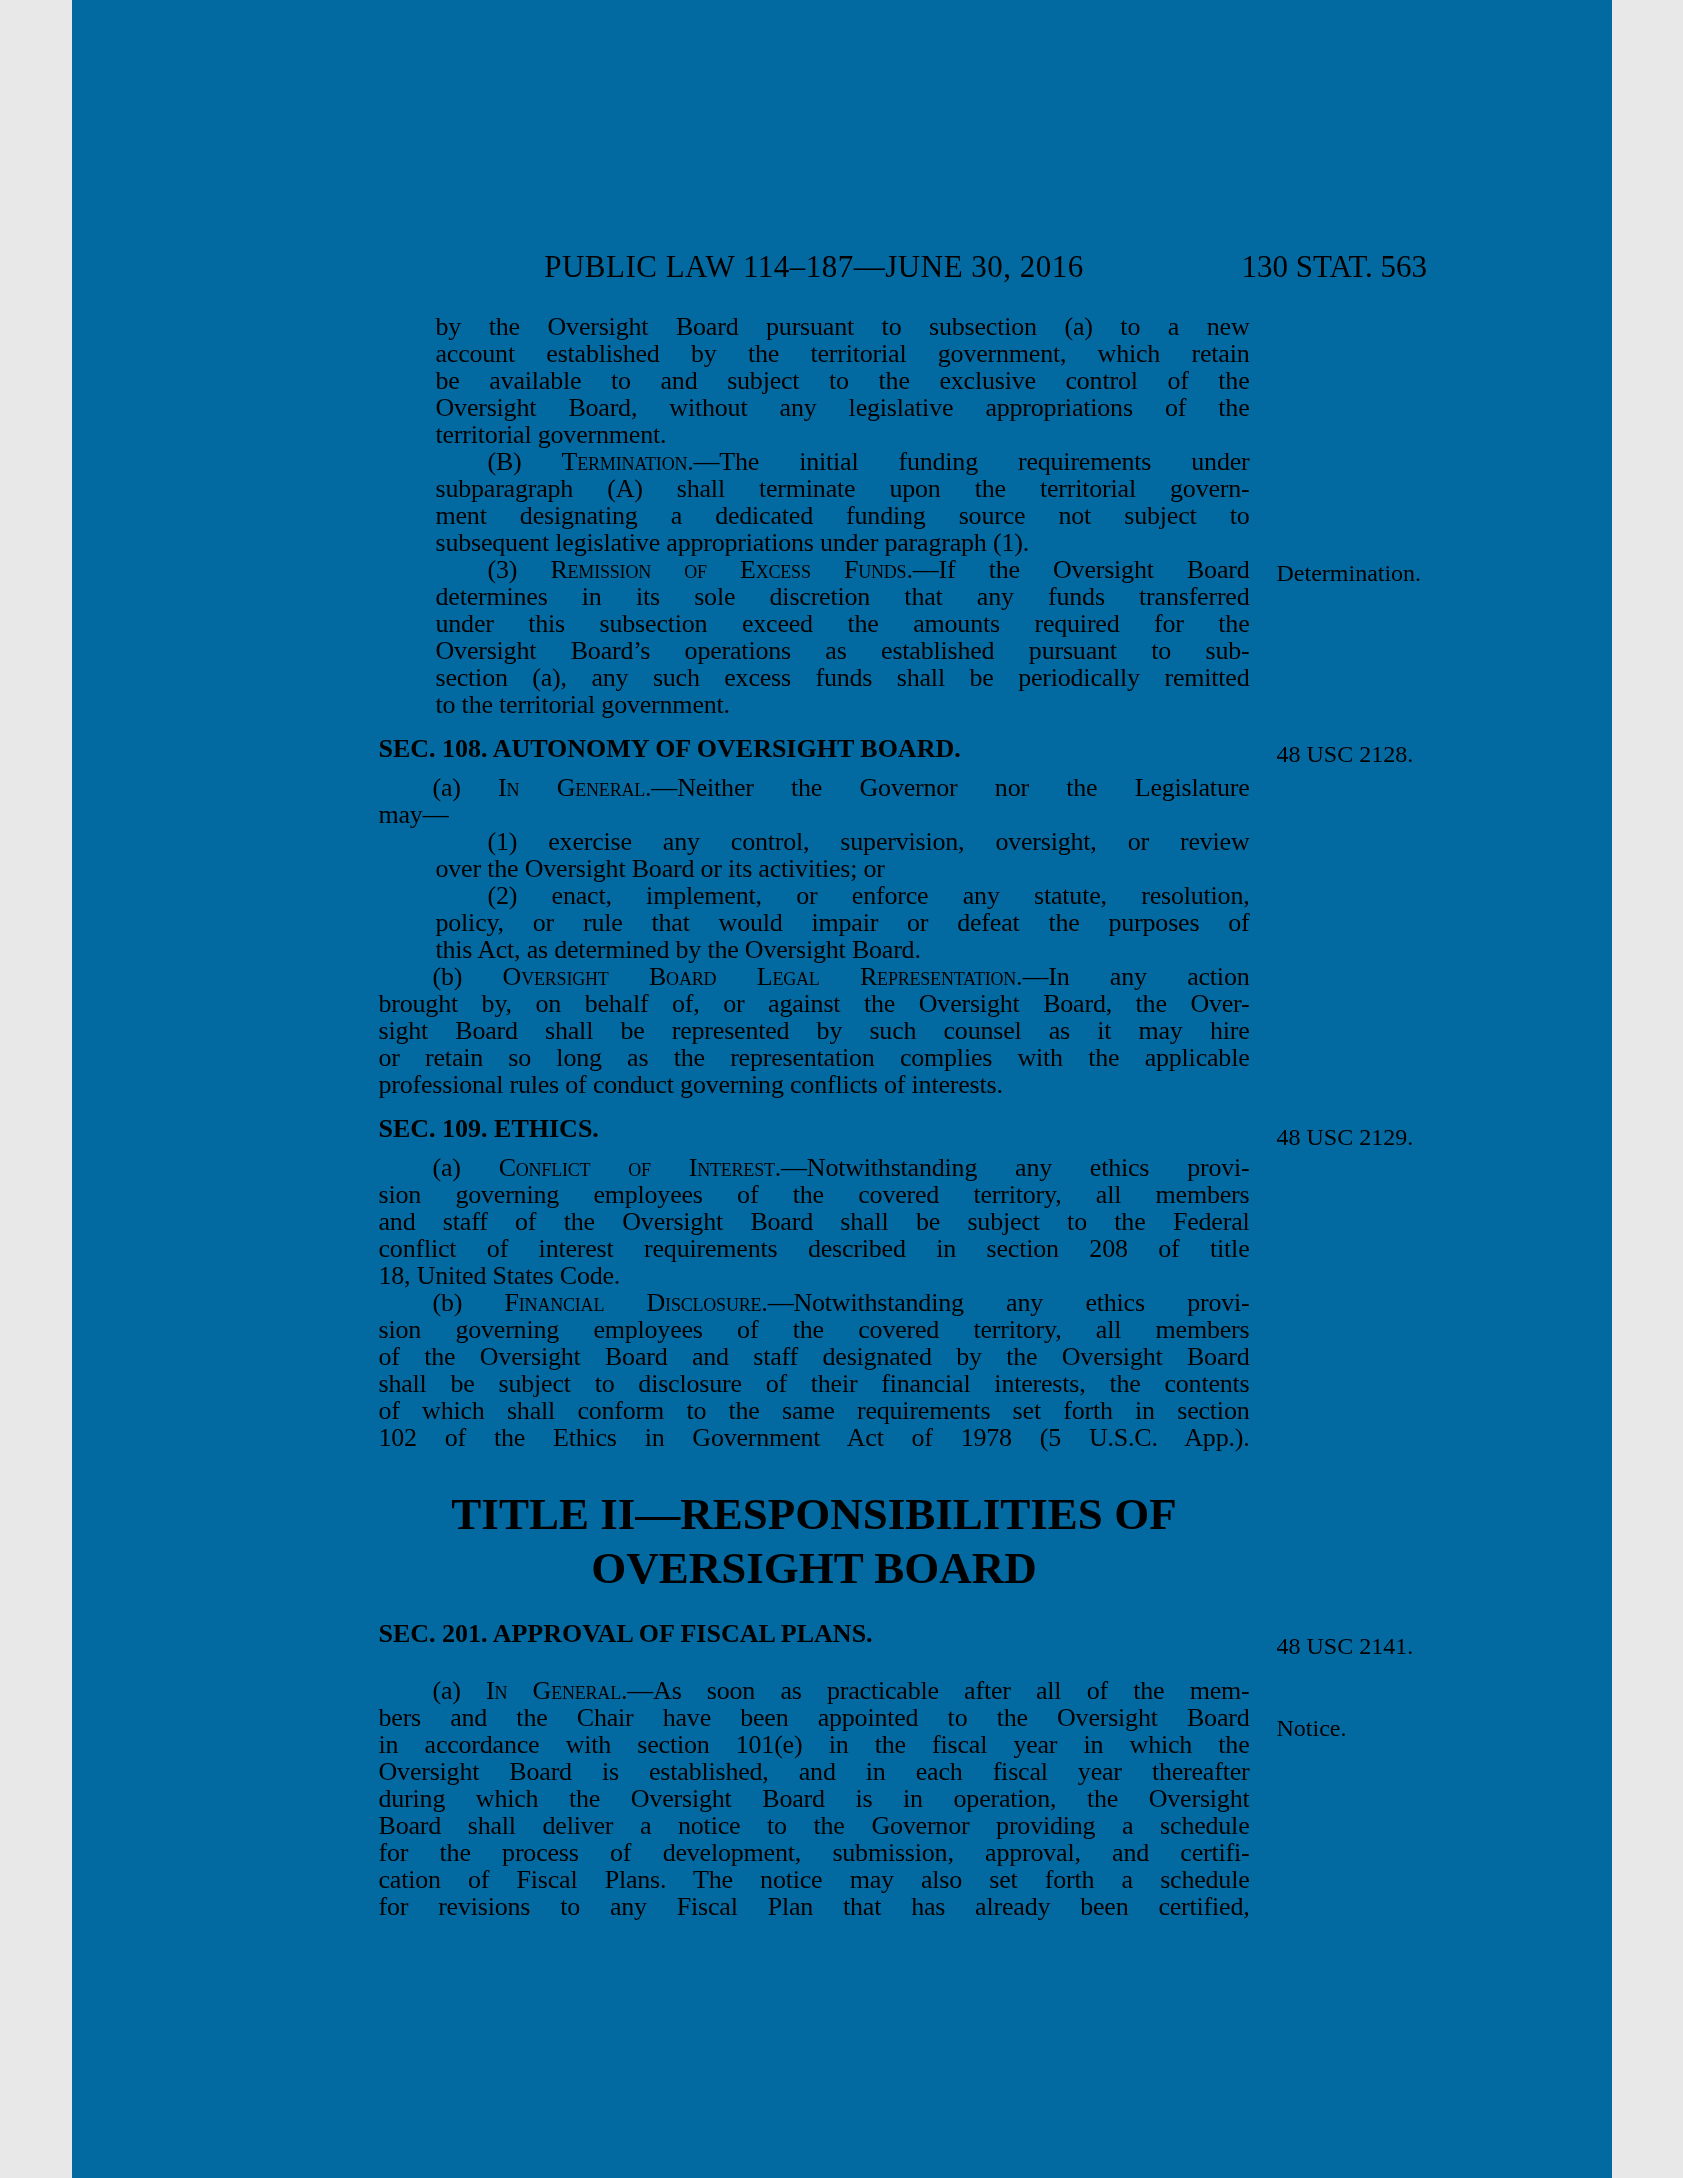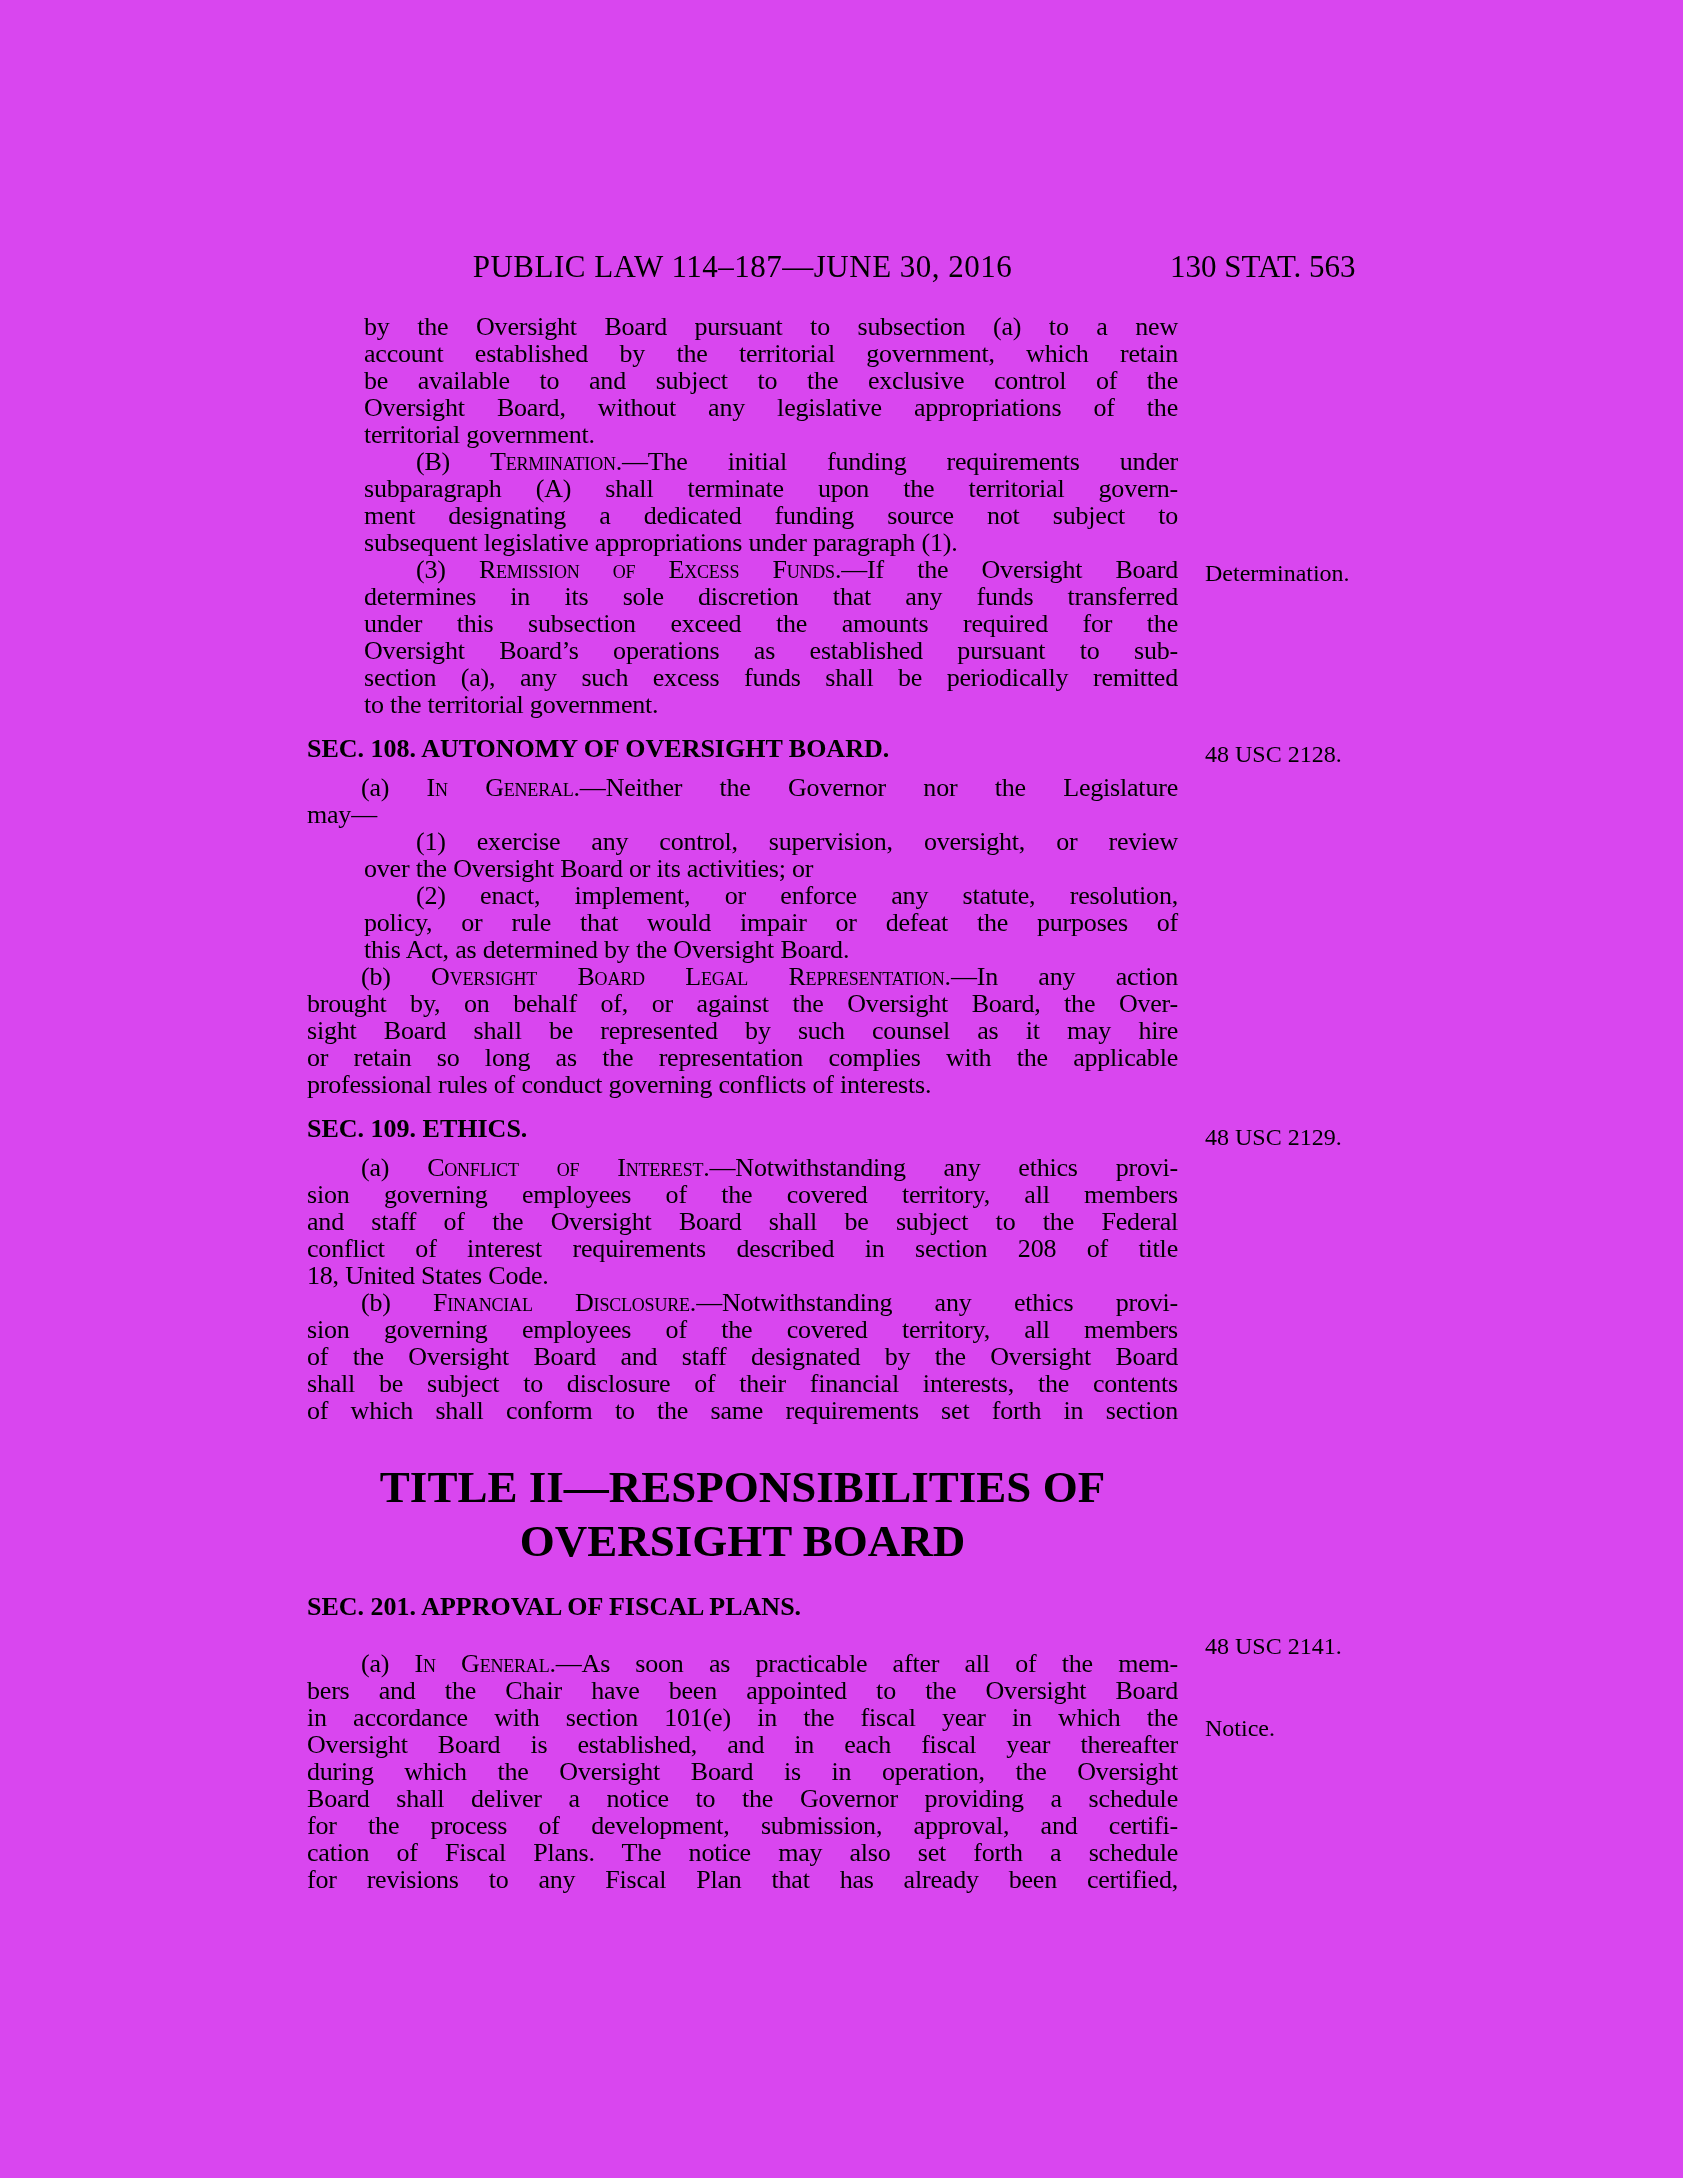--- a/index.html
+++ b/index.html
@@ -1,17 +1,17 @@
 <!DOCTYPE html>
 <html><head>
 <meta charset="utf-8">
 <style>
   html,body{margin:0;padding:0;background:#e8e8e8;}
   .page{
-    position:relative;width:1683px;height:2178px;background:#d946ef;
+    position:relative;width:1540px;height:2178px;background:#0369a1;
     font-family:"Liberation Serif","DejaVu Serif",serif;color:#000;
     margin:0 auto;overflow:hidden;
   }
   .header-title{
     position:absolute;left:307px;top:249px;width:871px;text-align:center;
     font-size:31px;letter-spacing:0.5px;white-space:nowrap;
   }
   .page-number{
     position:absolute;left:1170px;top:249px;font-size:31px;white-space:nowrap;
   }
@@ -92,20 +92,21 @@
         <div class="ln j" style="padding-left: 0px;">and staff of the Oversight Board shall be subject to the Federal</div>
         <div class="ln j" style="padding-left: 0px;">conflict of interest requirements described in section 208 of title</div>
         <div class="ln" style="padding-left: 0px;">18, United States Code.</div>
       </div>
       <div class="para">
         <div class="ln j" style="padding-left: 54px;">(b) <span class="sc">Financial Disclosure</span>.—Notwithstanding any ethics provi-</div>
         <div class="ln j" style="padding-left: 0px;">sion governing employees of the covered territory, all members</div>
         <div class="ln j" style="padding-left: 0px;">of the Oversight Board and staff designated by the Oversight Board</div>
         <div class="ln j" style="padding-left: 0px;">shall be subject to disclosure of their financial interests, the contents</div>
         <div class="ln j" style="padding-left: 0px;">of which shall conform to the same requirements set forth in section</div>
+        <div class="ln j" style="padding-left: 0px;">102 of the Ethics in Government Act of 1978 (5 U.S.C. App.).</div>
       </div>
       <h1 class="title">
         <div>TITLE II—RESPONSIBILITIES OF</div>
         <div>OVERSIGHT BOARD</div>
       </h1>
       <h2 class="sec">SEC. 201. APPROVAL OF FISCAL PLANS.</h2>
       <div class="para">
         <div class="ln j" style="padding-left: 54px; margin-top: 28px;">(a) <span class="sc">In General</span>.—As soon as practicable after all of the mem-</div>
         <div class="ln j" style="padding-left: 0px;">bers and the Chair have been appointed to the Oversight Board</div>
         <div class="ln j" style="padding-left: 0px;">in accordance with section 101(e) in the fiscal year in which the</div>

